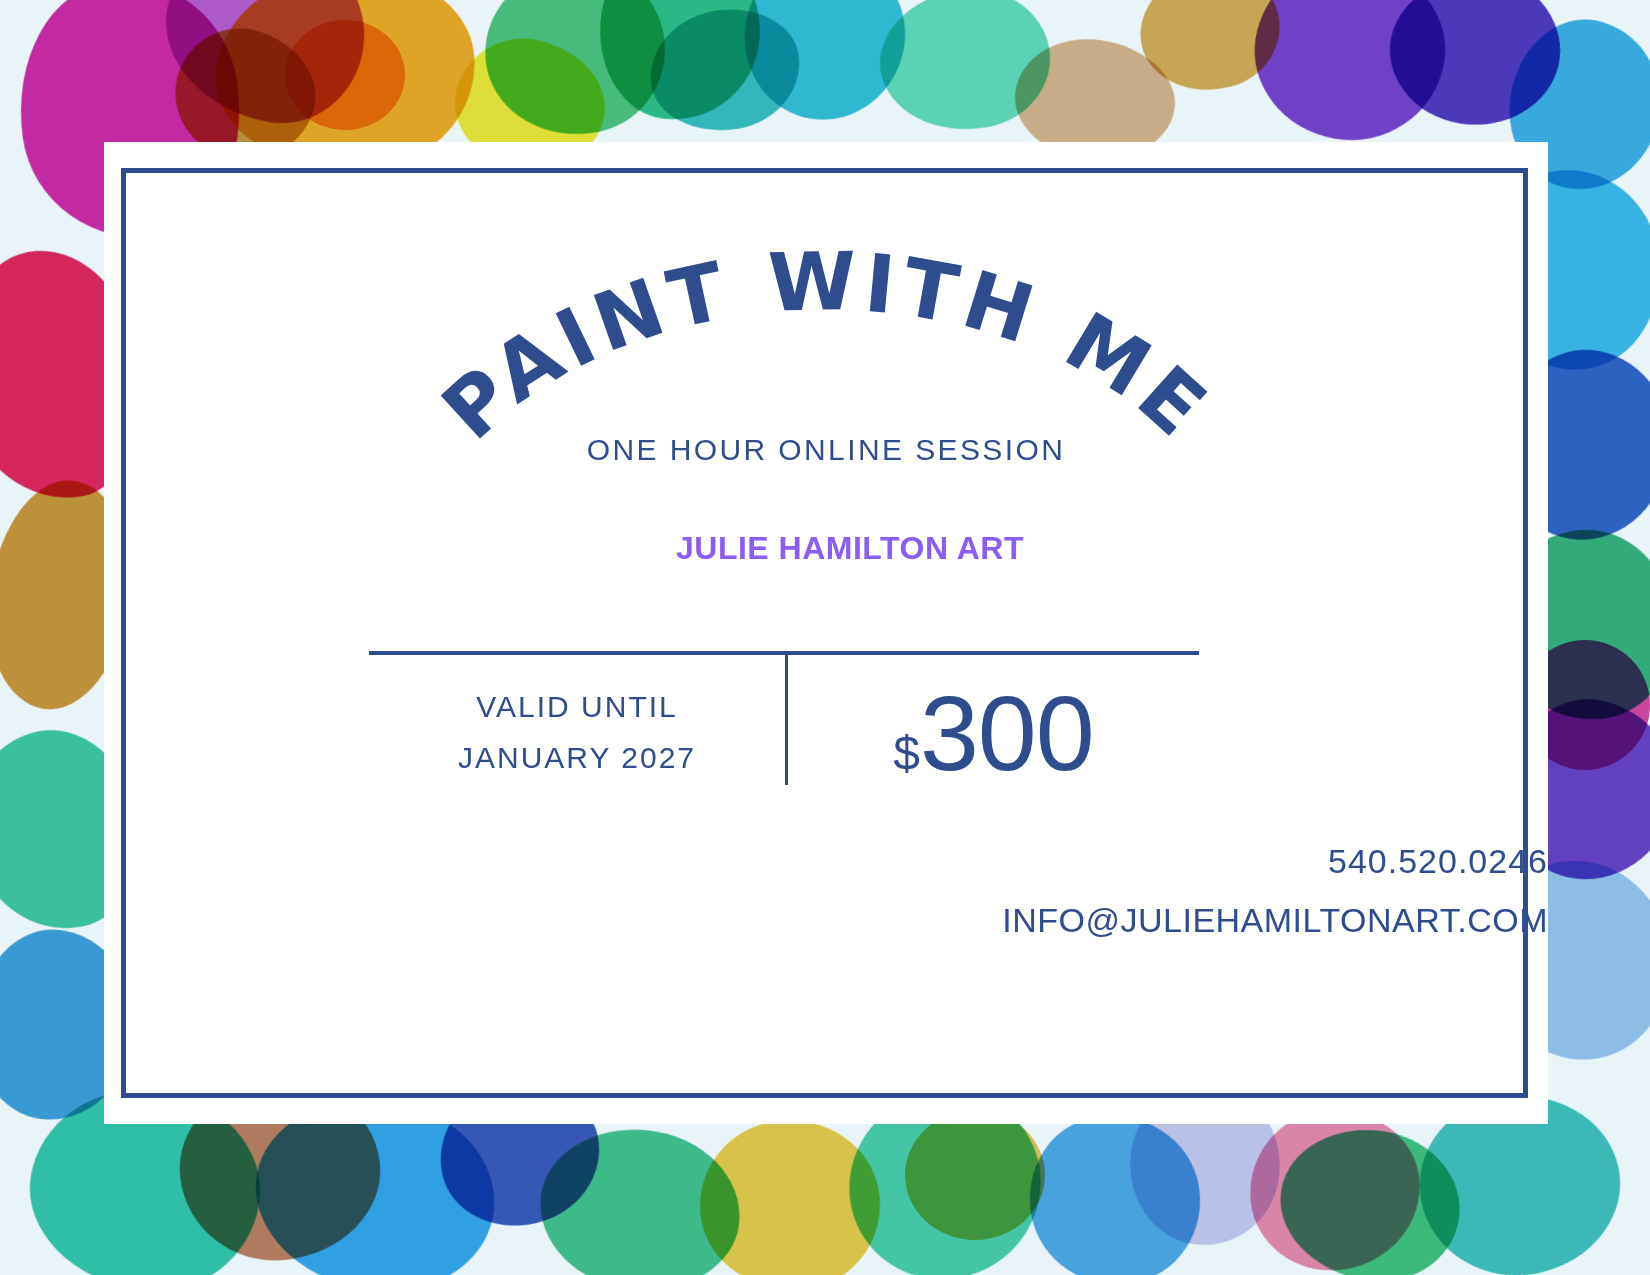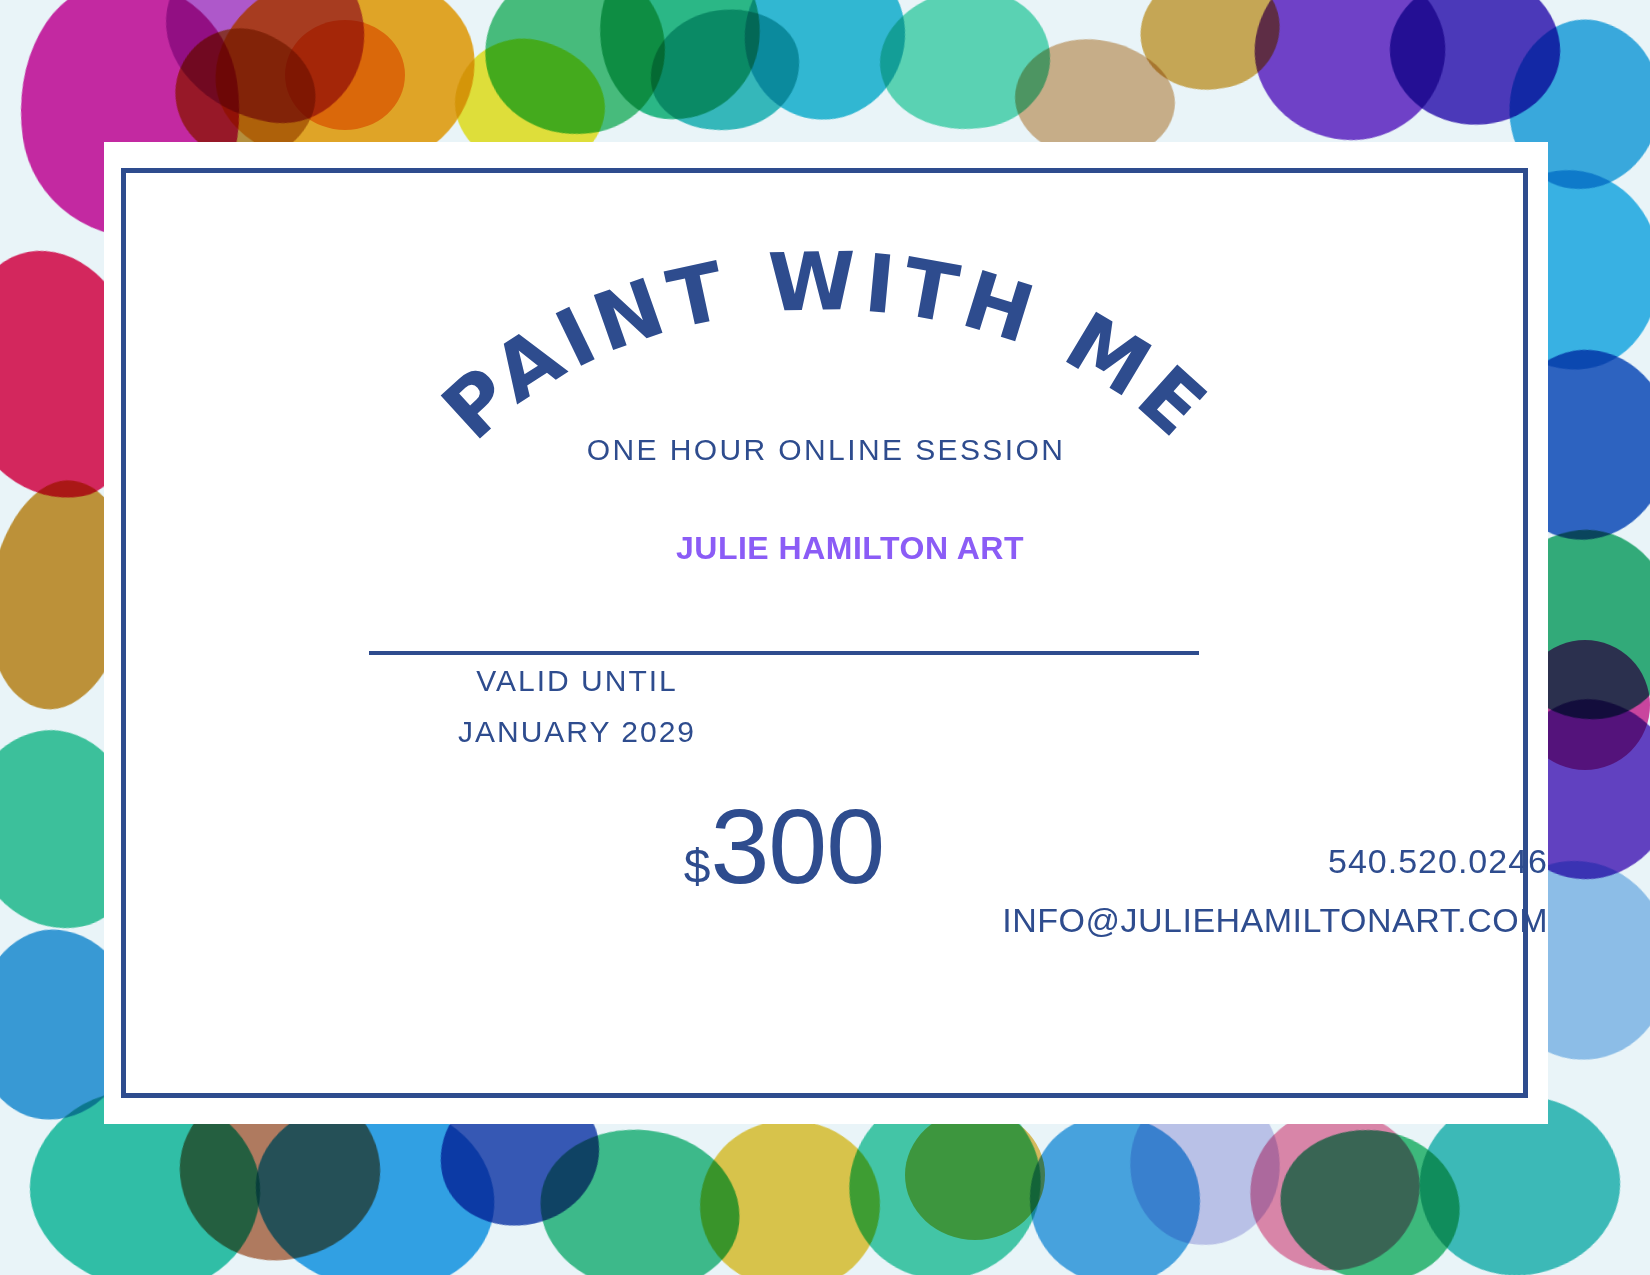--- a/index.html
+++ b/index.html
@@ -124,21 +124,20 @@
   }
   #details-rule {
     width: 830px;
     height: 4px;
     background: #2e4c8e;
   }
   #details-columns {
     position: relative;
     display: flex;
     height: 160px;
-    flex-direction: column;
   }
   #validity-column {
     width: 416px;
     display: flex;
     flex-direction: column;
     justify-content: center;
     align-items: center;
     text-align: center;
     padding-bottom: 6px;
   }
@@ -275,21 +274,21 @@
       <div id="session-subtitle">ONE HOUR ONLINE SESSION</div>
 
       <div id="business-name">JULIE HAMILTON ART</div>
 
       <div id="details-block">
         <div id="details-rule"></div>
         <div id="details-columns">
 
           <div id="validity-column">
             <div class="validity-line">VALID UNTIL</div>
-            <div class="validity-line">JANUARY 2029</div>
+            <div class="validity-line">JANUARY 2027</div>
           </div>
 
           <div id="details-divider"></div>
 
           <div id="price-column">
             <div id="price-group">
               <span id="price-currency">$</span>
               <span id="price-amount">300</span>
             </div>
           </div>

